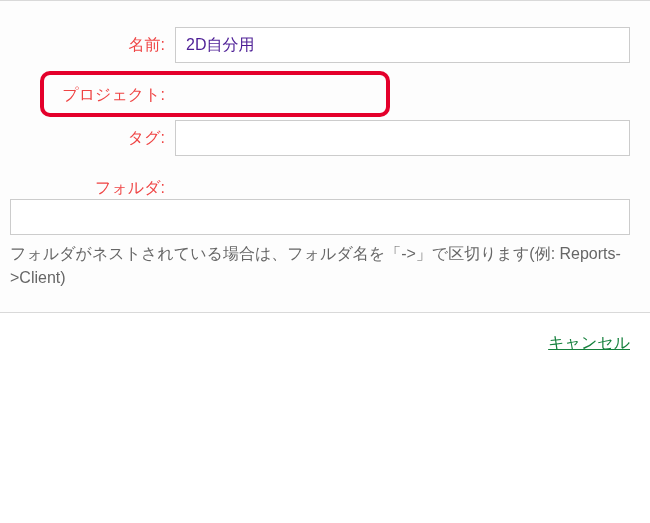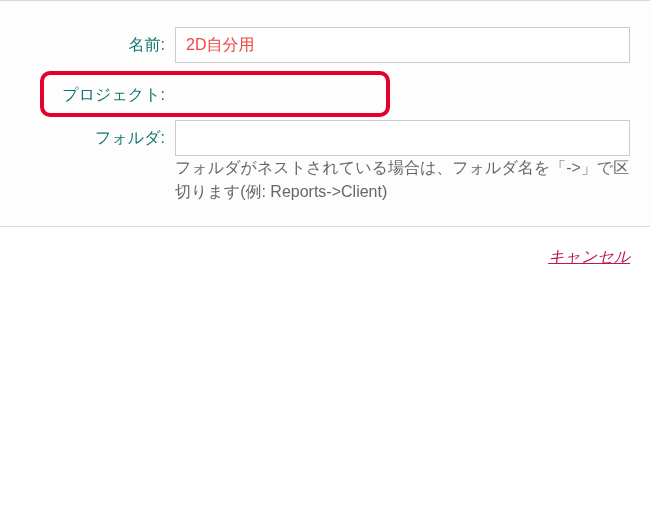--- a/index.html
+++ b/index.html
@@ -30,39 +30,39 @@
     align-items: flex-start;
     margin-bottom: 14px;
     position: relative;
   }
   .form-label {
     width: 165px;
     text-align: right;
     padding-right: 10px;
     padding-top: 8px;
     font-size: 16px;
-    color: #0f766e;
+    color: #ef4444;
     flex-shrink: 0;
   }
   .form-field {
     flex: 1;
   }
   .text-input {
     width: 100%;
     height: 36px;
     border: 1px solid #ccc;
     padding: 6px 10px;
     font-size: 16px;
     background: #fff;
-    color: #ef4444;
+    color: #4c1d95;
     font-family: inherit;
   }
   .desc-input { height: 36px; }
   .help-text {
-    margin-top: 0;
+    margin-top: 7px;
     font-size: 16px;
     color: #666;
     line-height: 1.5;
   }
   
   .highlight-outline {
     position: absolute;
     border: 4px solid #e4002b;
     border-radius: 10px;
     pointer-events: none;
@@ -73,25 +73,24 @@
     justify-content: flex-end;
     align-items: center;
     gap: 26px;
     background: #fff;
   }
   .link-btn {
     background: none;
     border: none;
     padding: 0;
     font-size: 16px;
-    color: #be185d;
+    color: #15803d;
     text-decoration: underline;
     cursor: pointer;
     font-family: inherit;
-    font-style: italic;
   }
   .primary-btn {
     border: 1px solid #bfbfbf;
     background: #f3f3f3;
     color: #555;
     padding: 10px 18px;
     font-size: 16px;
     cursor: pointer;
     font-family: inherit;
   }
@@ -110,22 +109,28 @@
         <input class="text-input" type="text" value="2D自分用" style="">
       </div>
     </div>
 
     <div class="form-row" style="">
       <div class="highlight-outline" style="left:30px; top:-6px; width:350px; height:46px;"></div>
       <div class="form-label">プロジェクト:</div>
     </div>
 
 
+    <div class="form-row">
+      <div class="form-label">タグ:</div>
+      <div class="form-field">
+        <input class="text-input" type="text" value="" style="">
+      </div>
+    </div>
 
-    <div class="form-row" style="margin-bottom:0;">
+    <div class="form-row" style="margin-bottom:0;flex-direction:column;">
       <div class="form-label">フォルダ:</div>
       <div class="form-field">
         <input class="text-input" type="text" value="" style="">
         <div class="help-text">フォルダがネストされている場合は、フォルダ名を「-&gt;」で区切ります(例: Reports-&gt;Client)</div>
       </div>
     </div>
 
   </div>
 
   <div class="dialog-footer">

